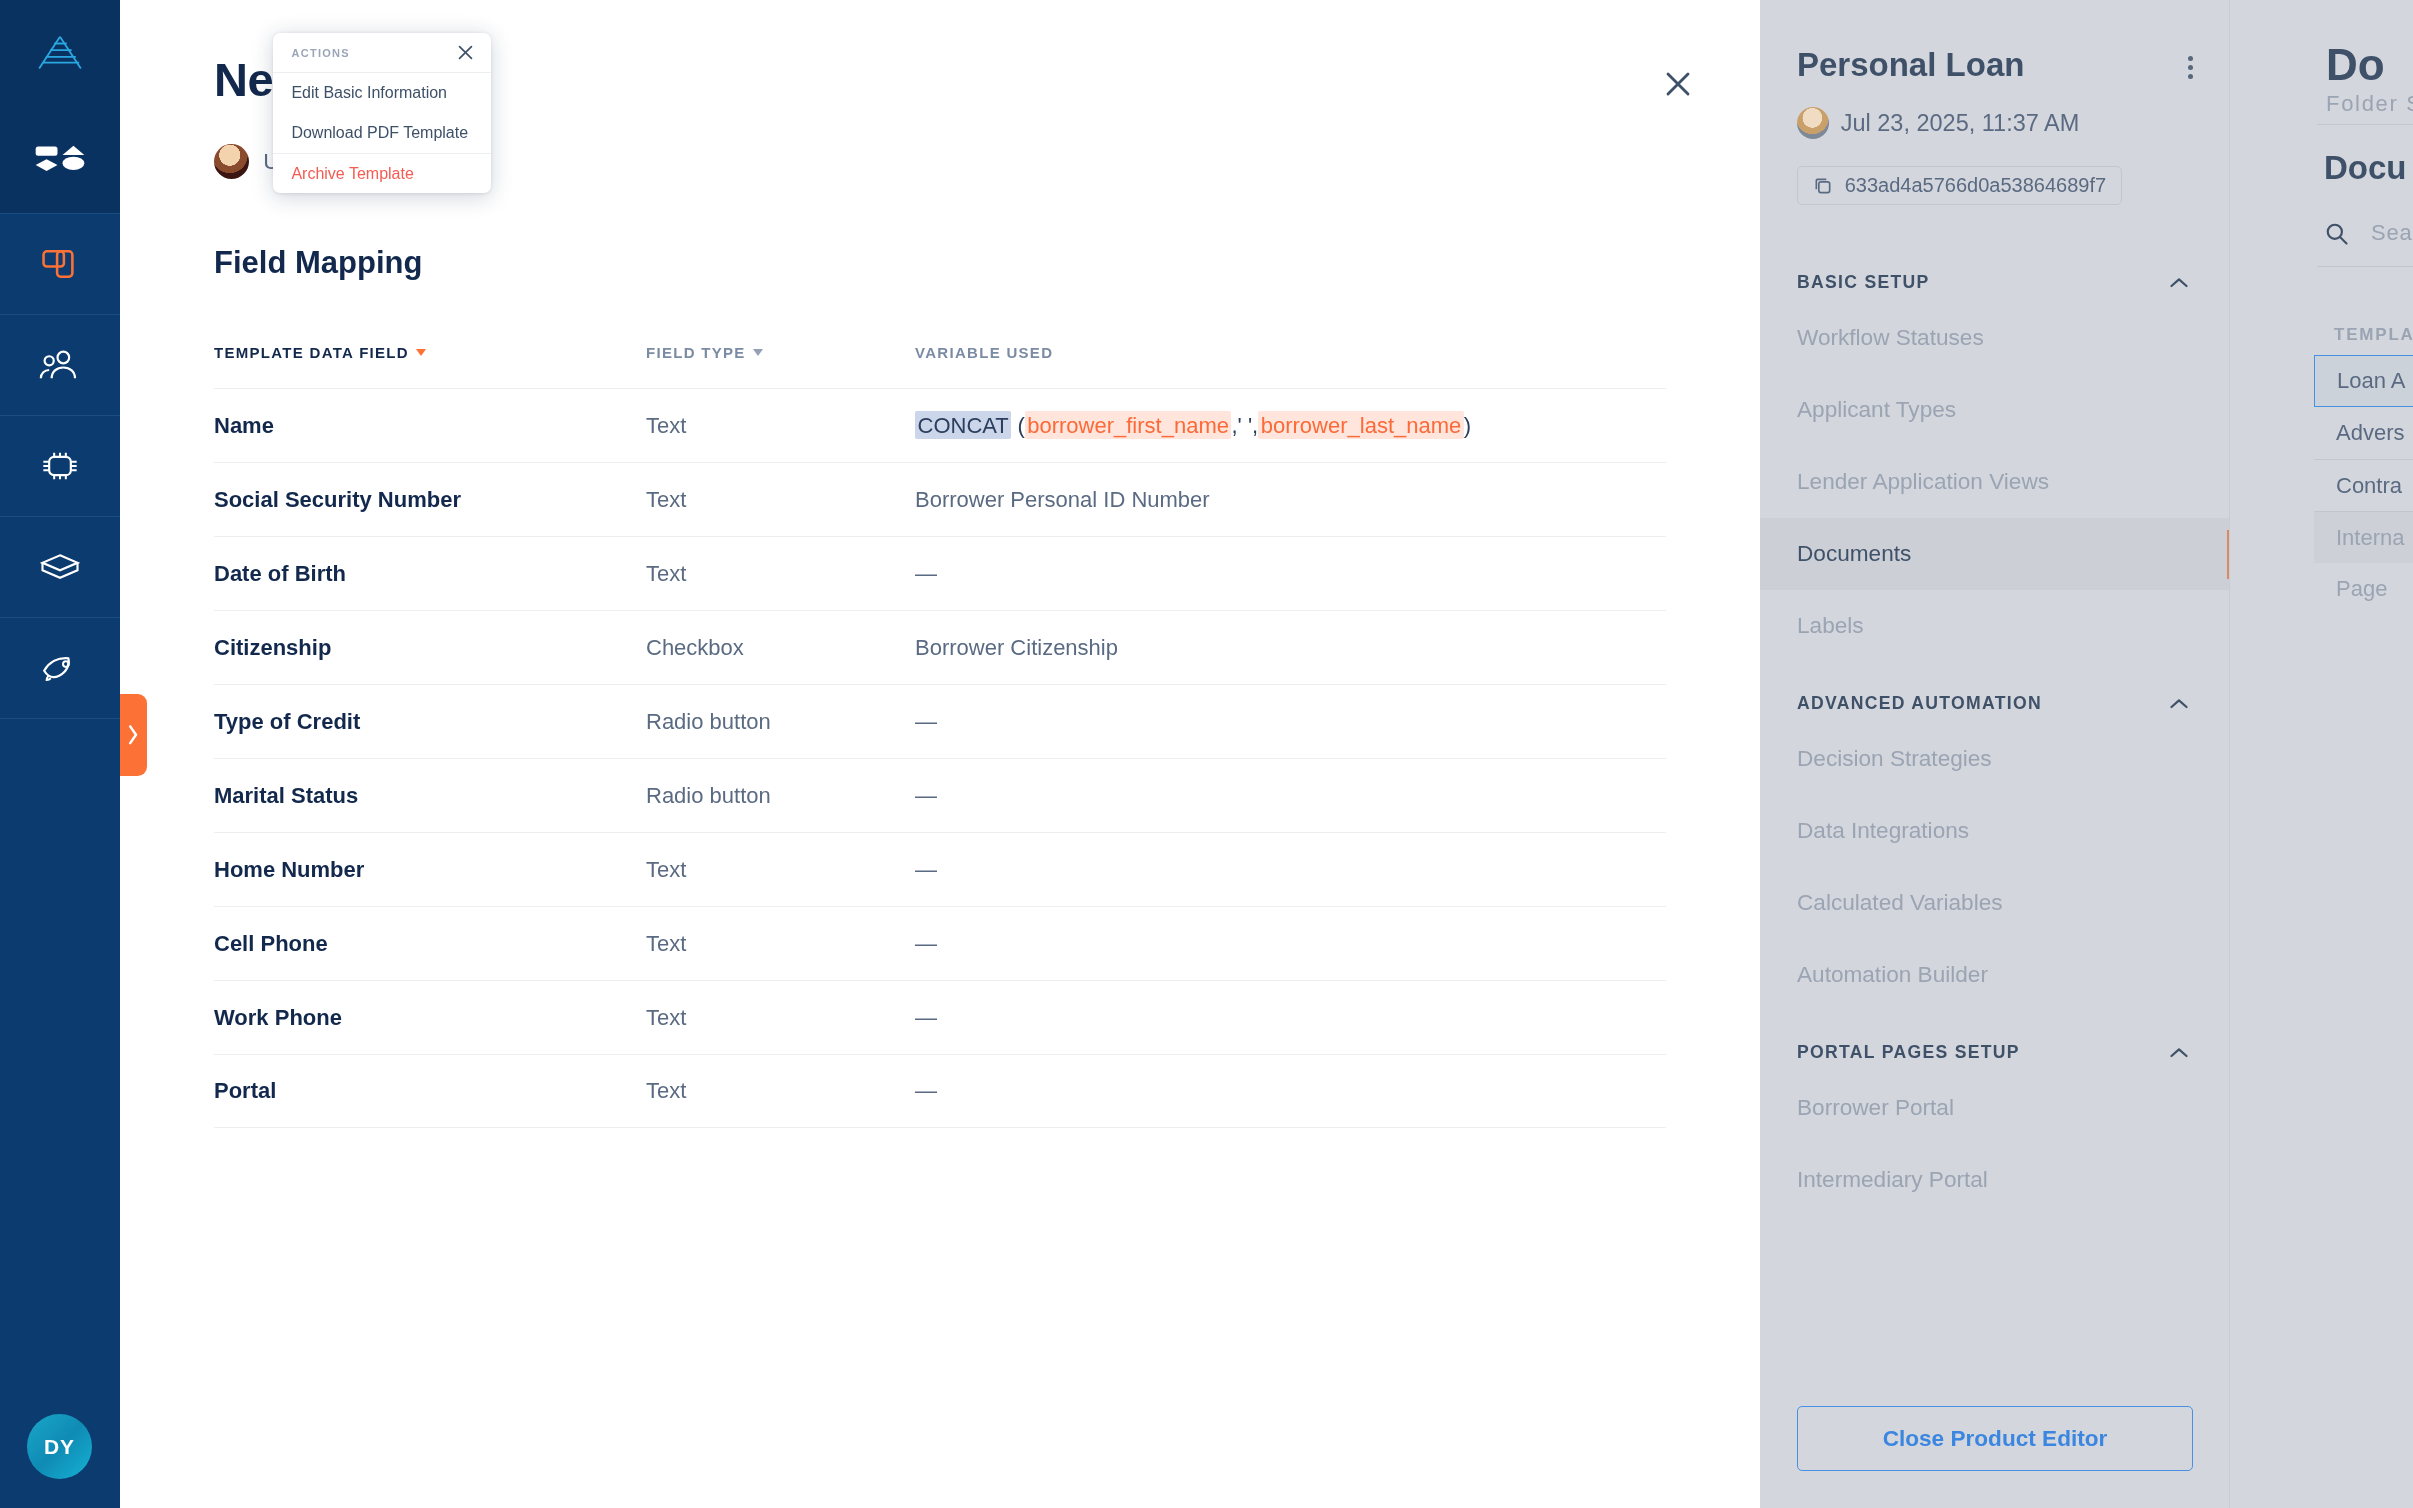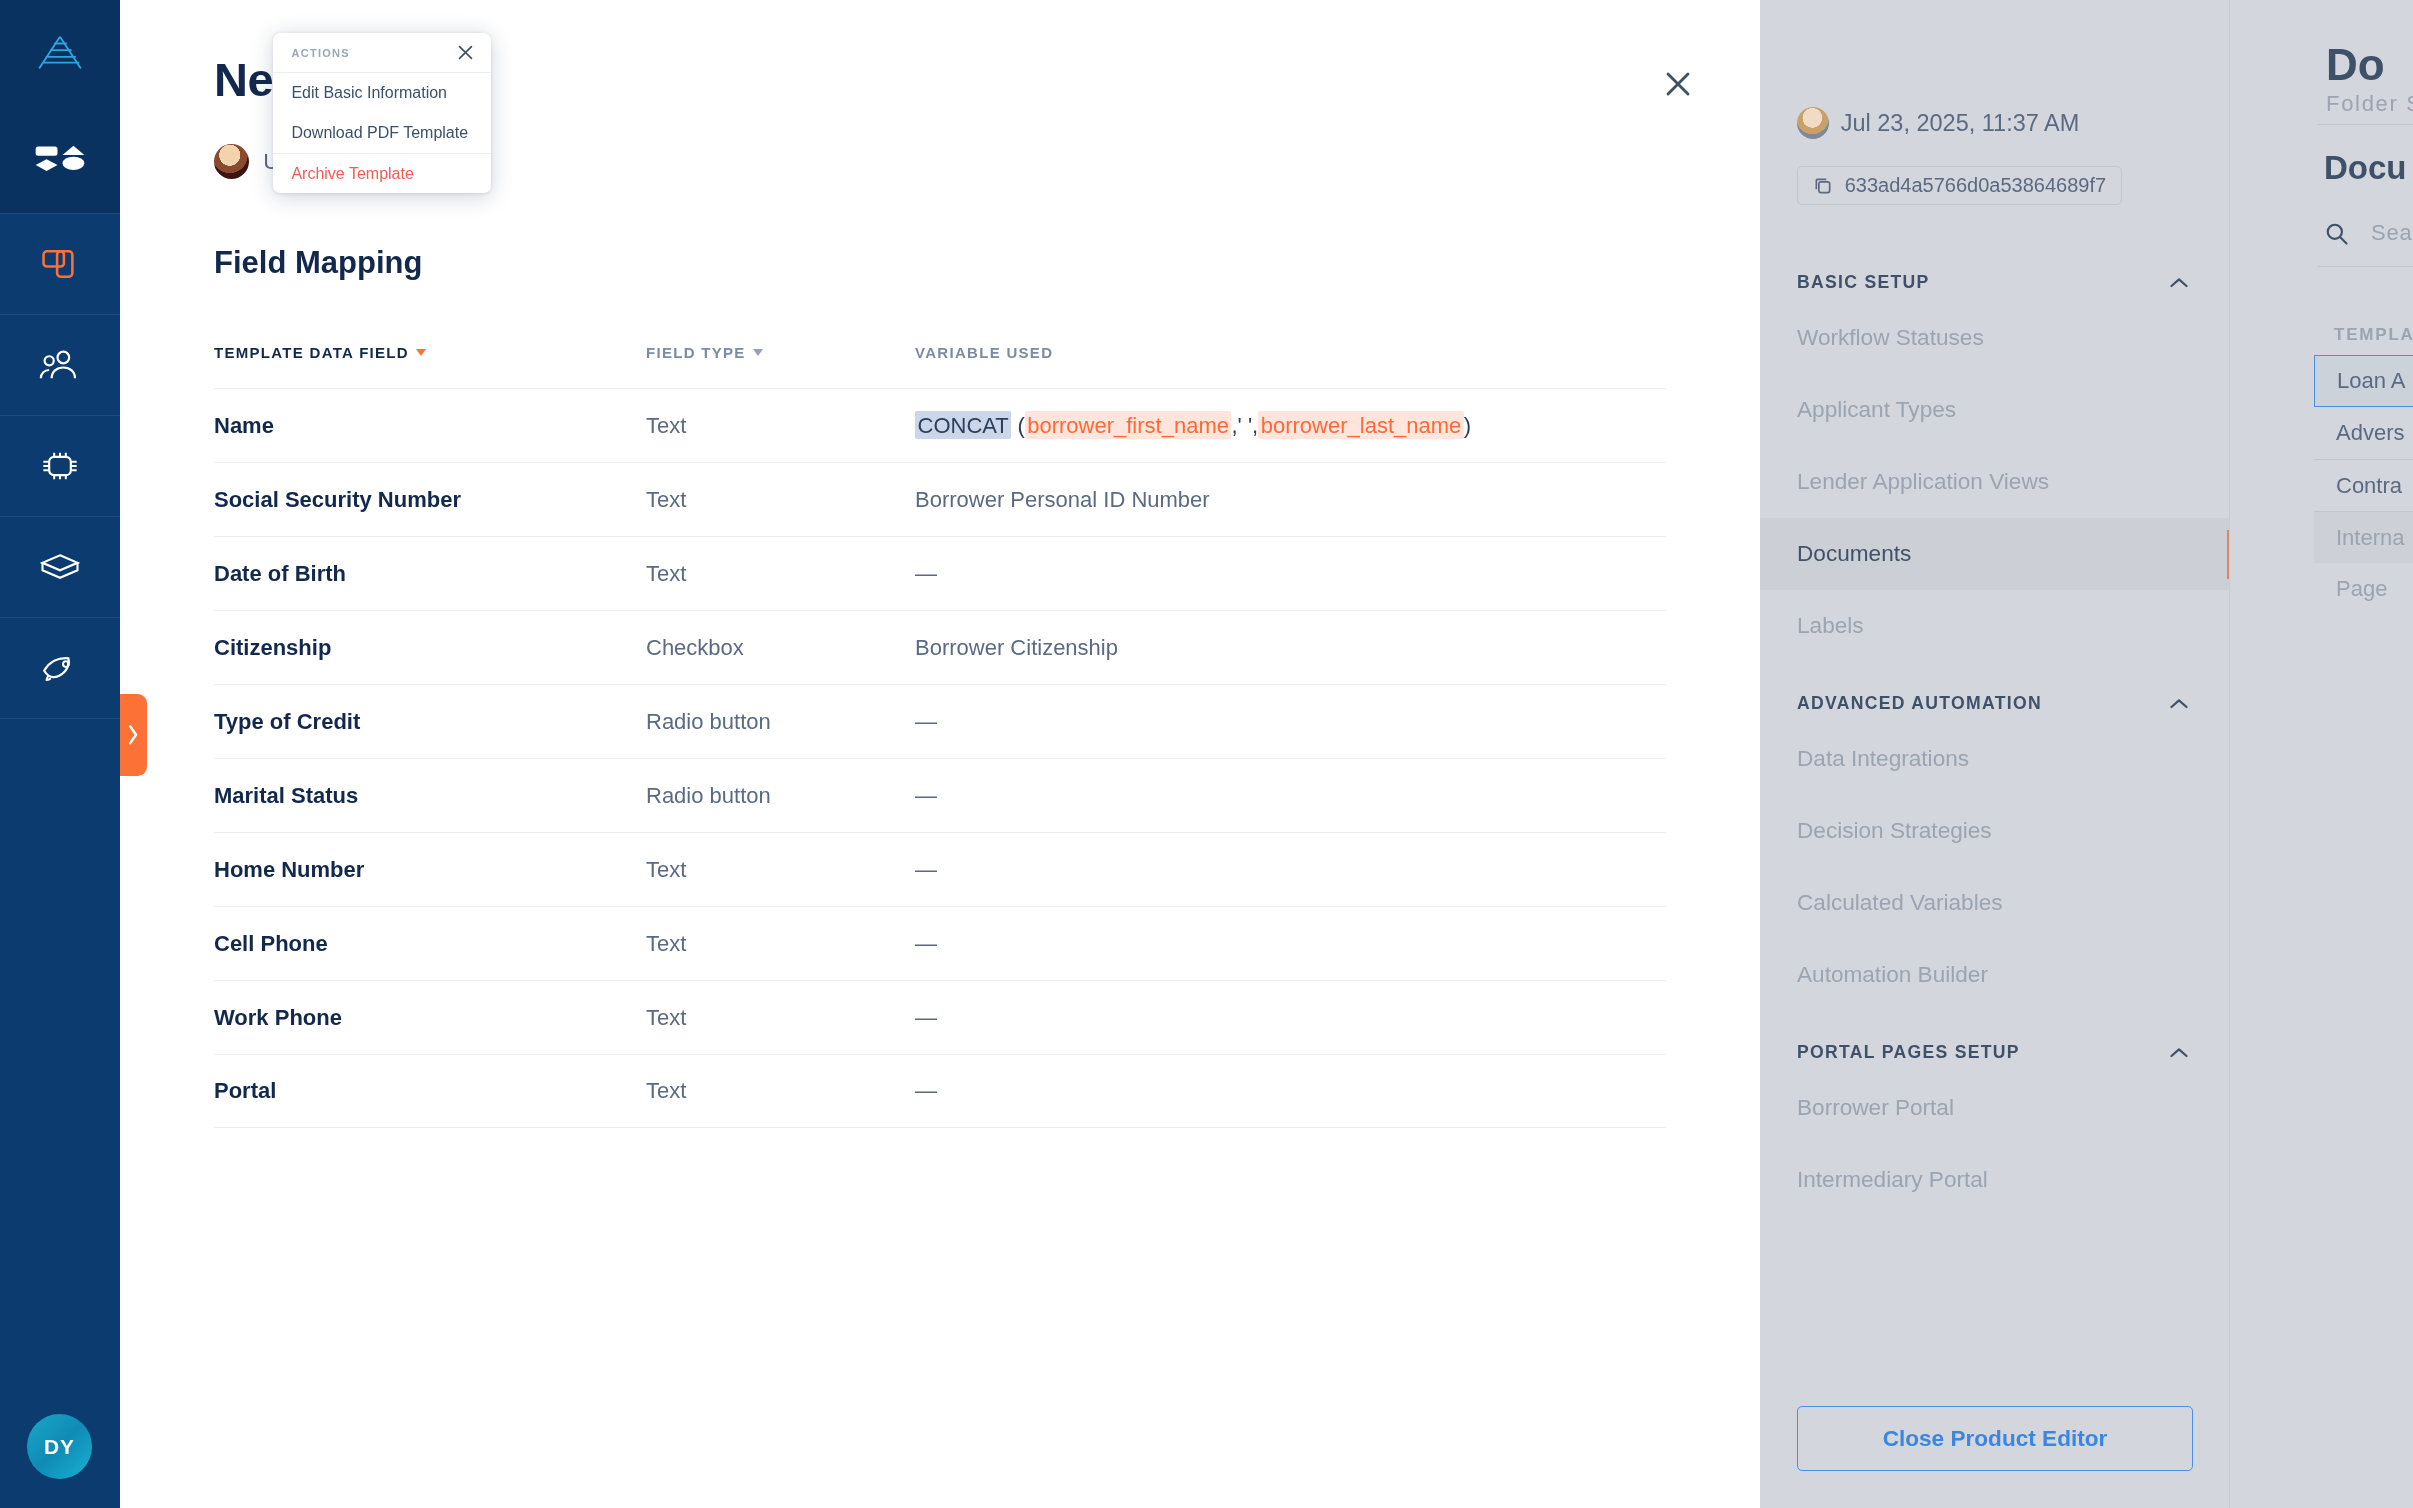--- a/index.html
+++ b/index.html
@@ -407,20 +407,28 @@
       </span>
     </div>
     <div id="popitems">
         <div class="pop-item">Edit Basic Information</div>
         <div class="pop-item">Download PDF Template</div>
         <div class="pop-item danger sep">Archive Template</div>
       </div>
   </div>
 
   <div class="right-panel">
+    <div class="rp-title-row">
+      <div class="rp-title">Personal Loan</div>
+      <div class="kebab">
+        <i></i>
+        <i></i>
+        <i></i>
+      </div>
+    </div>
     <div class="rp-meta">
       <div class="rp-avatar"></div>
       <div class="rp-date">Jul 23, 2025, 11:37 AM</div>
     </div>
     <div class="rp-idchip">
       <svg width="20" height="20" viewBox="0 0 24 24">
         <rect x="7" y="7" width="13" height="13" rx="2.5" fill="none" stroke="#5a6a82" stroke-width="2"></rect>
         <path d="M4 16V5.5A1.5 1.5 0 0 1 5.5 4H16" fill="none" stroke="#5a6a82" stroke-width="2"></path>
       </svg>
       <span>633ad4a5766d0a53864689f7</span>
@@ -437,22 +445,22 @@
         <div class="rp-item">Applicant Types</div>
         <div class="rp-item">Lender Application Views</div>
         <div class="rp-item active">Documents</div>
         <div class="rp-item">Labels</div>
         <div class="rp-group-head">
           <span>ADVANCED AUTOMATION</span>
           <svg width="22" height="13.4" viewBox="0 0 26 16">
             <path d="M4 12 L13 4 L22 12" fill="none" stroke="#3f5169" stroke-width="2.6" stroke-linecap="round" stroke-linejoin="round"></path>
           </svg>
         </div>
+        <div class="rp-item">Decision Strategies</div>
         <div class="rp-item">Data Integrations</div>
-        <div class="rp-item">Decision Strategies</div>
         <div class="rp-item">Calculated Variables</div>
         <div class="rp-item">Automation Builder</div>
         <div class="rp-group-head">
           <span>PORTAL PAGES SETUP</span>
           <svg width="22" height="13.4" viewBox="0 0 26 16">
             <path d="M4 12 L13 4 L22 12" fill="none" stroke="#3f5169" stroke-width="2.6" stroke-linecap="round" stroke-linejoin="round"></path>
           </svg>
         </div>
         <div class="rp-item">Borrower Portal</div>
         <div class="rp-item">Intermediary Portal</div>

